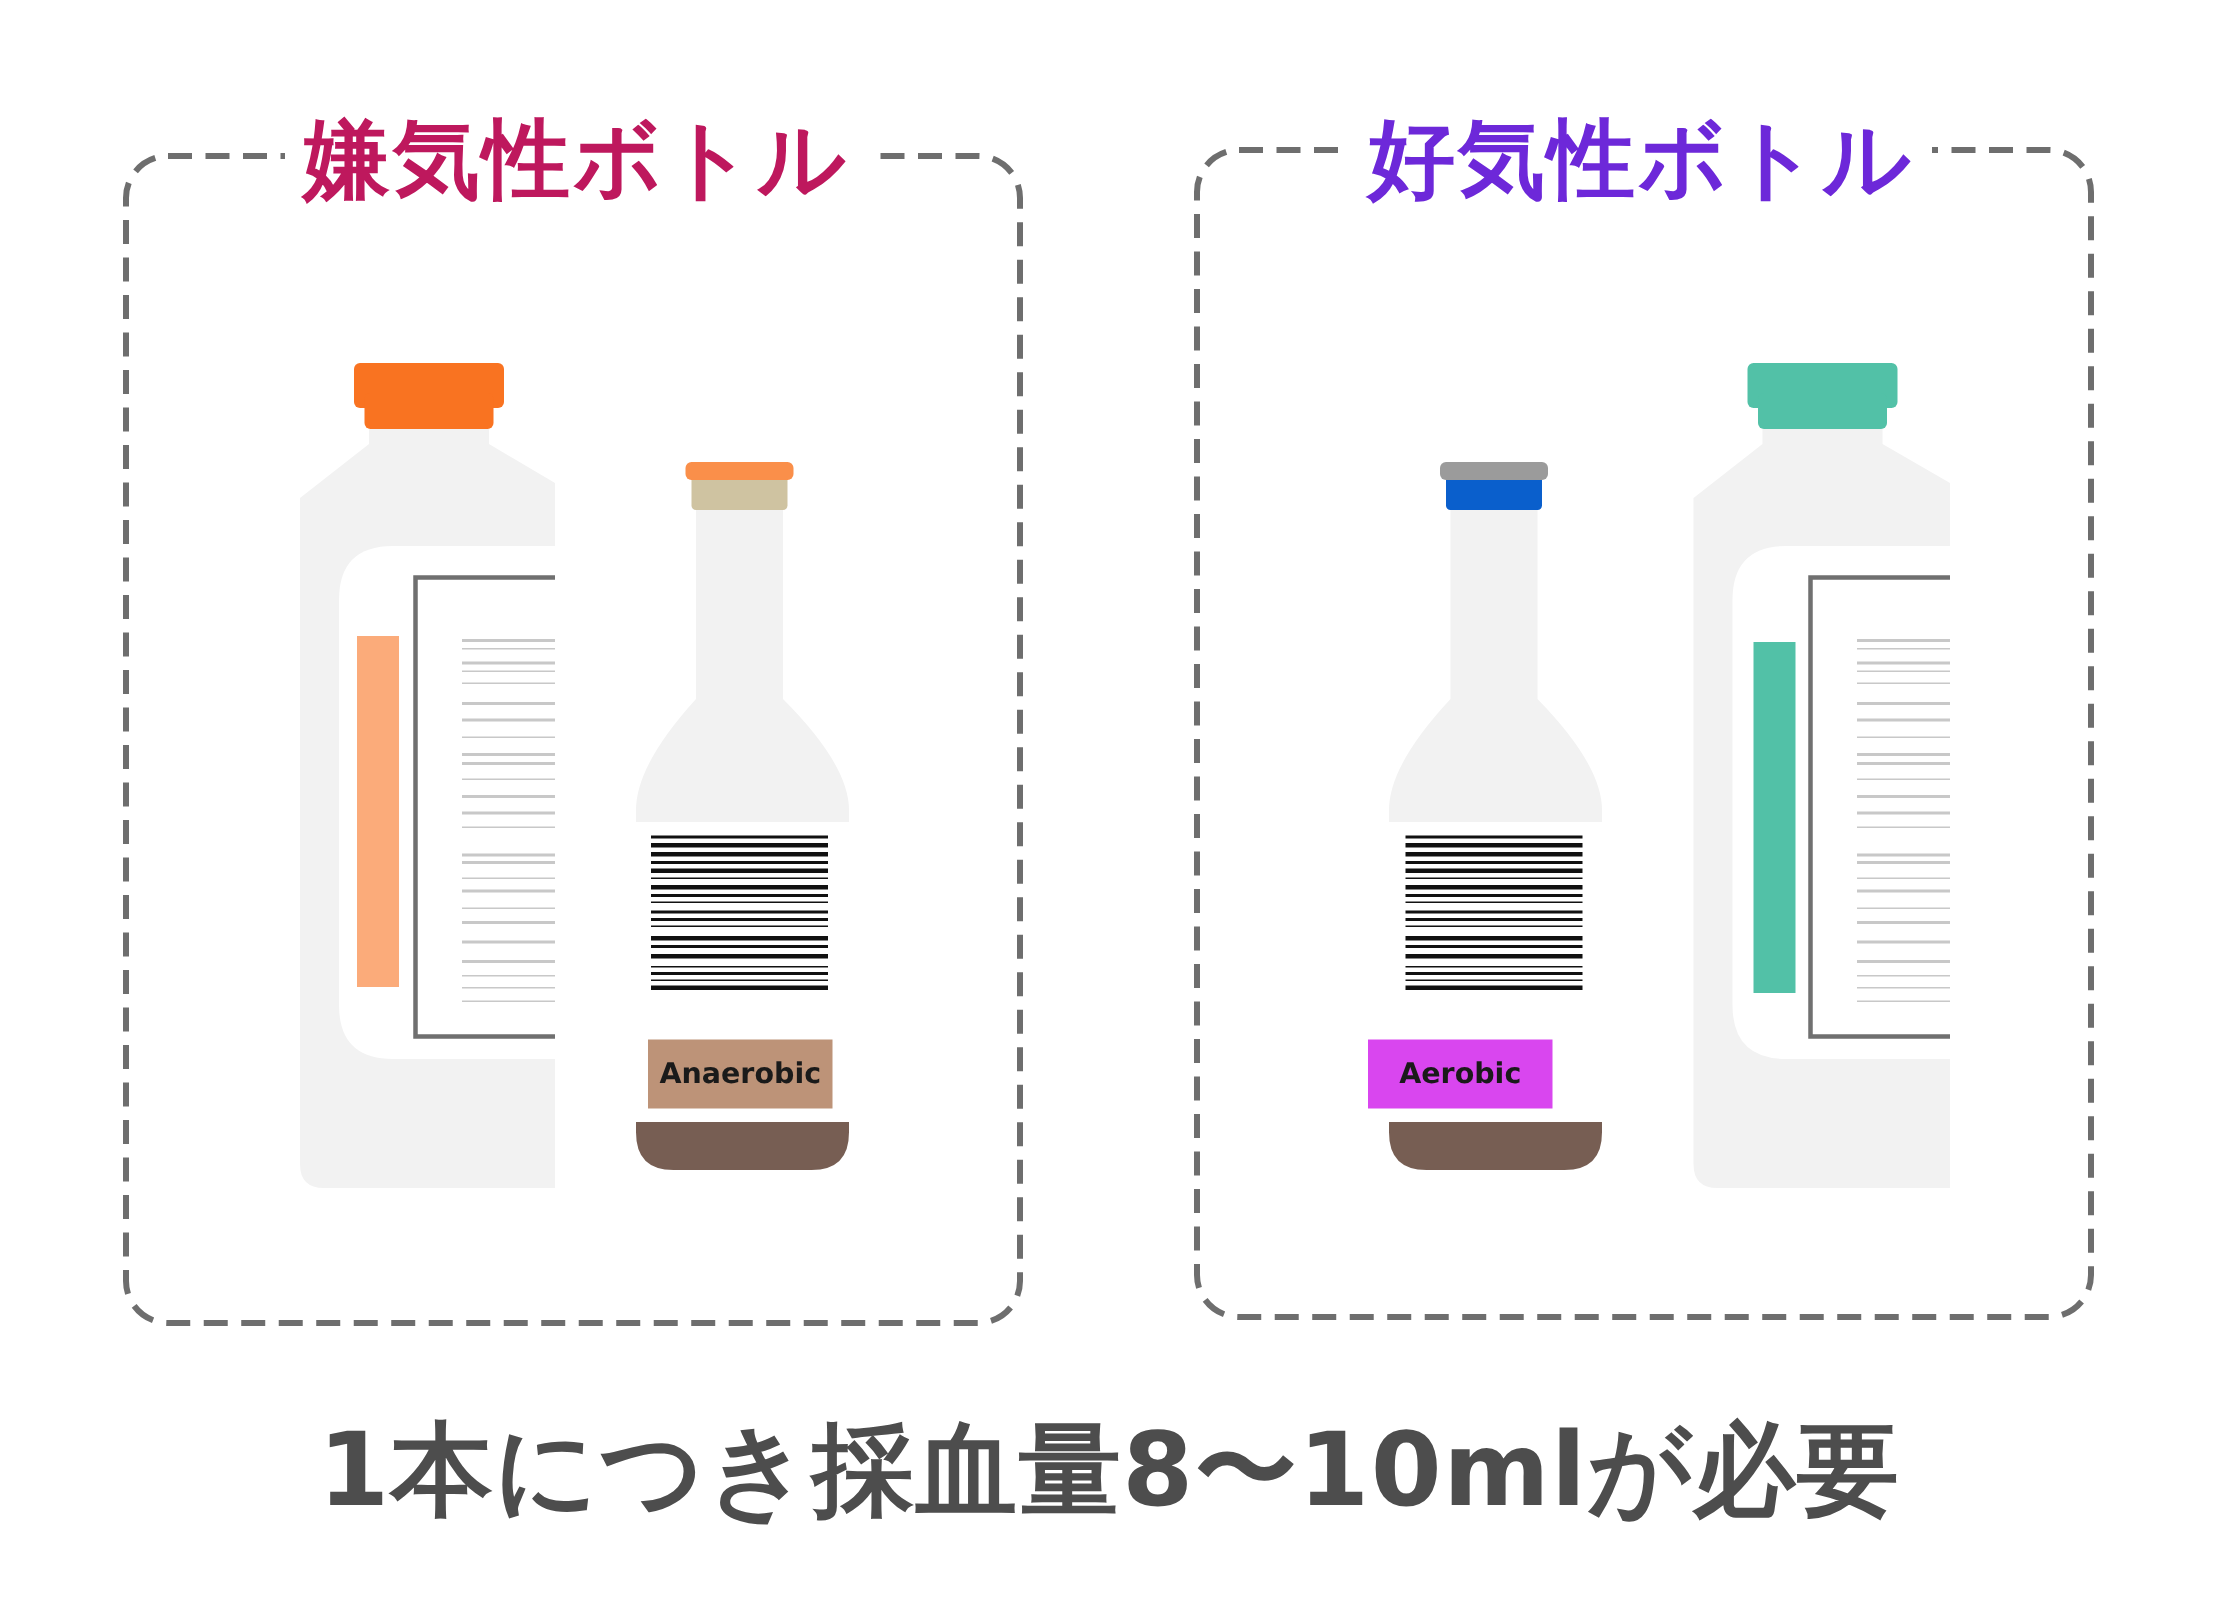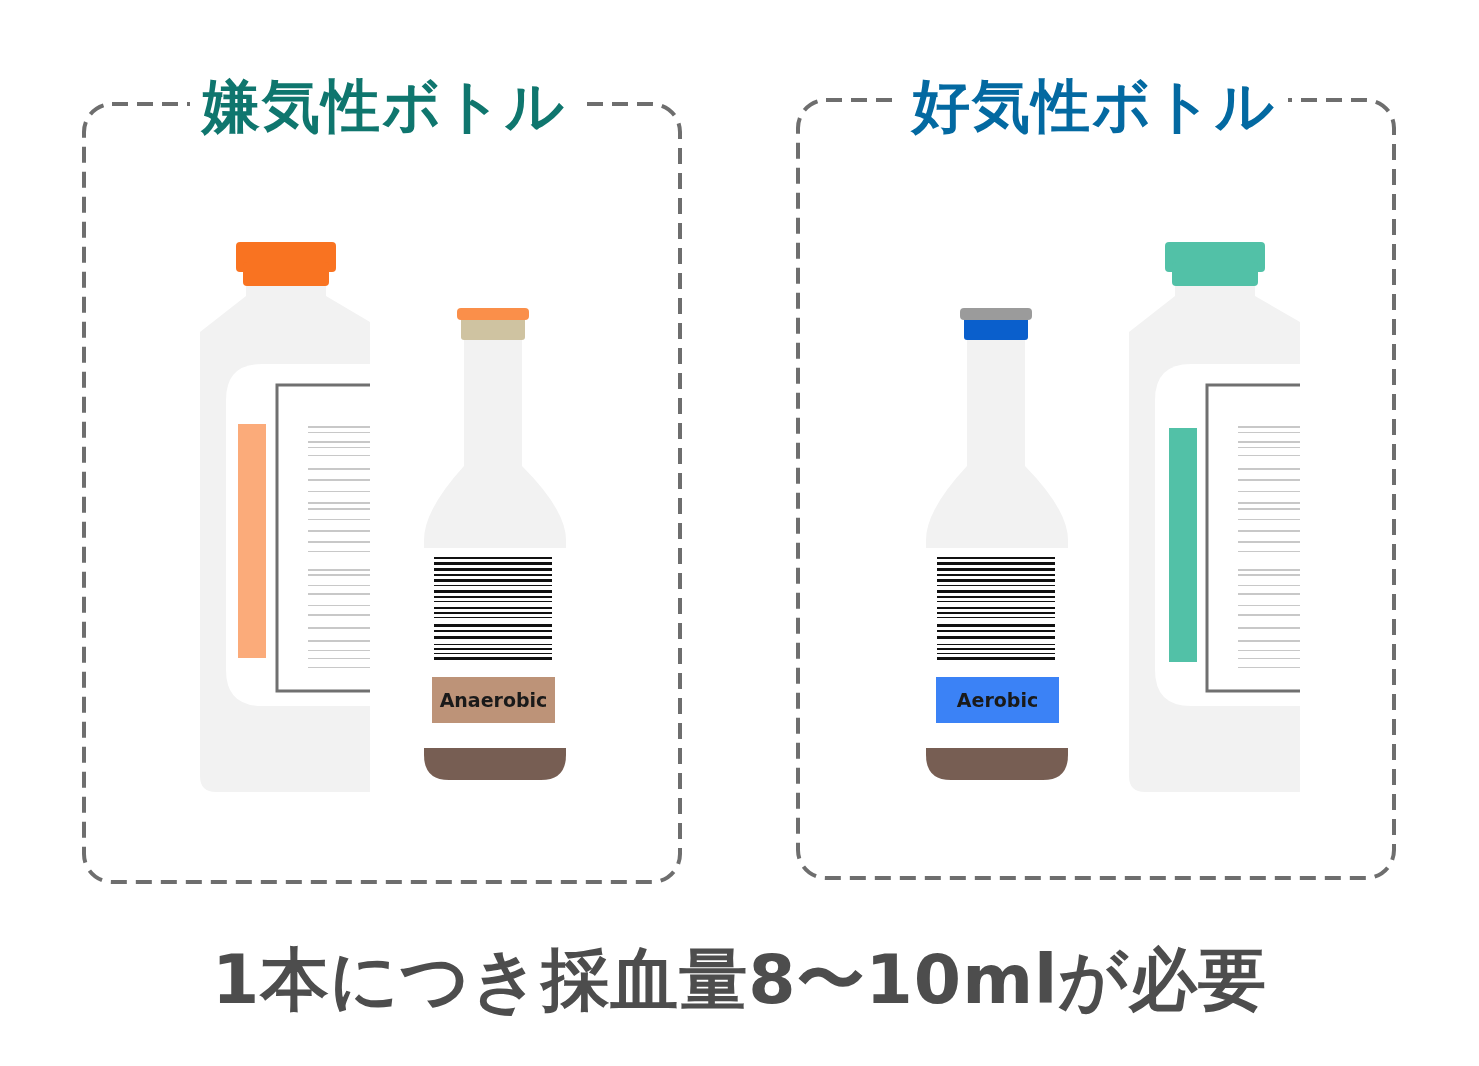--- a/index.html
+++ b/index.html
@@ -2,26 +2,26 @@
 <html><head>
 <meta charset="utf-8">
 <style>
   html, body { margin: 0; padding: 0; background: #ffffff; }
   body { width: 1479px; height: 1066px; position: relative; overflow: hidden;
          font-family: "DejaVu Sans", sans-serif; }
   .panel-svg { position: absolute; left: 0; top: 0; }
   .title { position: absolute; top: 66px; height: 80px; font-size: 58px; font-weight: bold;
            letter-spacing: 2px; background: #fff; padding: 0 12px; line-height: 80px;
            font-family: "DejaVu Sans", sans-serif; }
-  .title-left { left: 190px; color: #0f766e; text-align: right; }
-  .title-right { left: 900px; color: #0369a1; text-align: center; }
+  .title-left { left: 190px; color: #be185d; text-align: right; }
+  .title-right { left: 900px; color: #6d28d9; text-align: center; }
   .caption { position: absolute; left: 0; width: 1479px; top: 935px; text-align: center;
              font-size: 68px; font-weight: bold; color: #4d4d4d; letter-spacing: 1px; }
   .label-box { position: absolute; height: 46px; line-height: 46px; text-align: center;
-               font-family: "DejaVu Sans", sans-serif; font-weight: bold; font-size: 19px; color: #1a1a1a; }
+               font-family: "DejaVu Sans", sans-serif; font-weight: bold; font-size: 19px; color: #1a1a1a; margin-top: 16px; }
 </style>
 </head>
 <body>
 
 <svg class="panel-svg" width="1479" height="1066" viewBox="0 0 1479 1066">
 
   <rect x="84" y="104" width="596" height="778" rx="28" ry="28" fill="none" stroke="#6e6e6e" stroke-width="4" stroke-dasharray="16 9"></rect>
 
   <rect x="798" y="100" width="596" height="778" rx="28" ry="28" fill="none" stroke="#6e6e6e" stroke-width="4" stroke-dasharray="16 9"></rect>
 
@@ -153,15 +153,15 @@
         <rect x="1238" y="658" width="62" height="1"></rect>
       <rect x="1238" y="667" width="62" height="1"></rect>
     </g>
   </g>
 </svg>
 
 <div class="title title-left">嫌気性ボトル</div>
 <div class="title title-right">好気性ボトル</div>
 
 <div class="label-box" style="left:432px; top:677px; width:123px; background:#bd9378;">Anaerobic</div>
-<div class="label-box" style="left:936px; top:677px; width:123px; background:#3b82f6;">Aerobic</div>
+<div class="label-box" style="left:912px; top:677px; width:123px; background:#d946ef;">Aerobic</div>
 
 <div class="caption">1本につき採血量8〜10mlが必要</div>
 
 </body></html>

